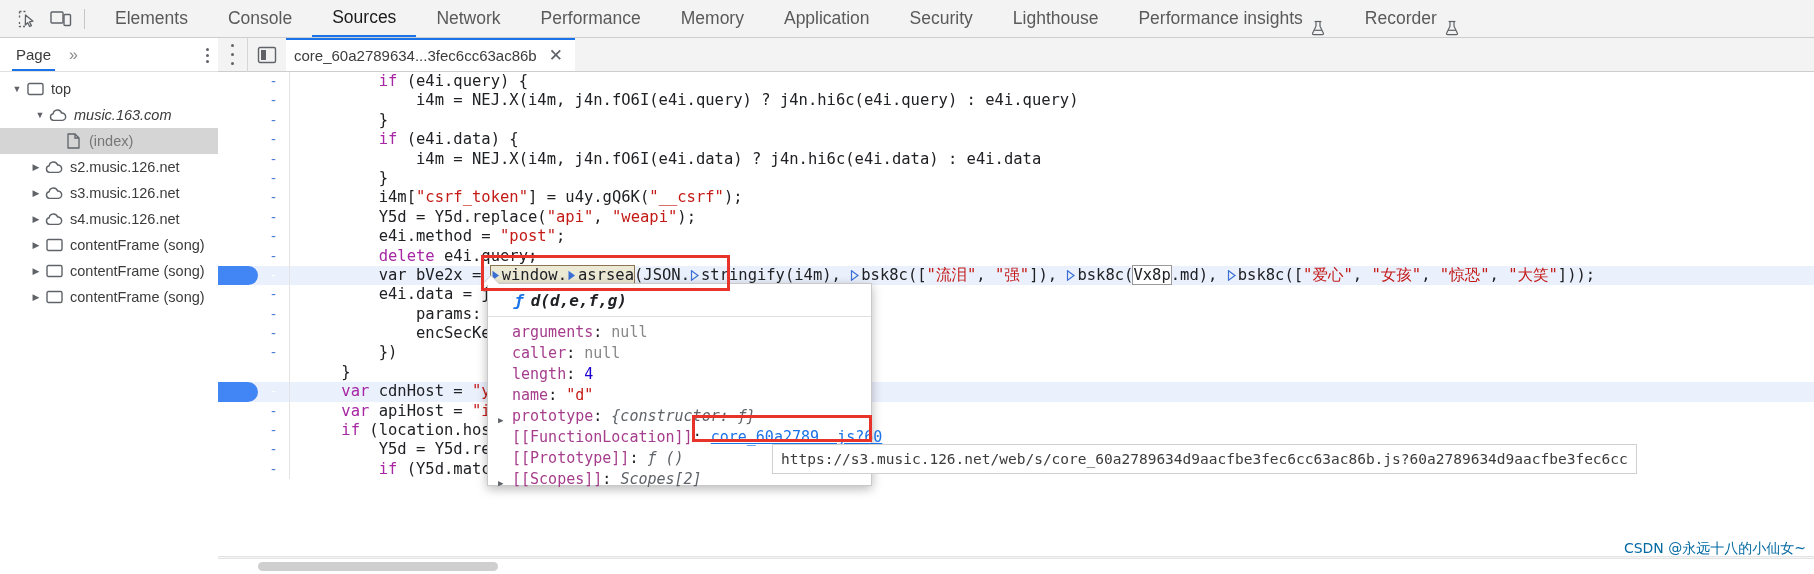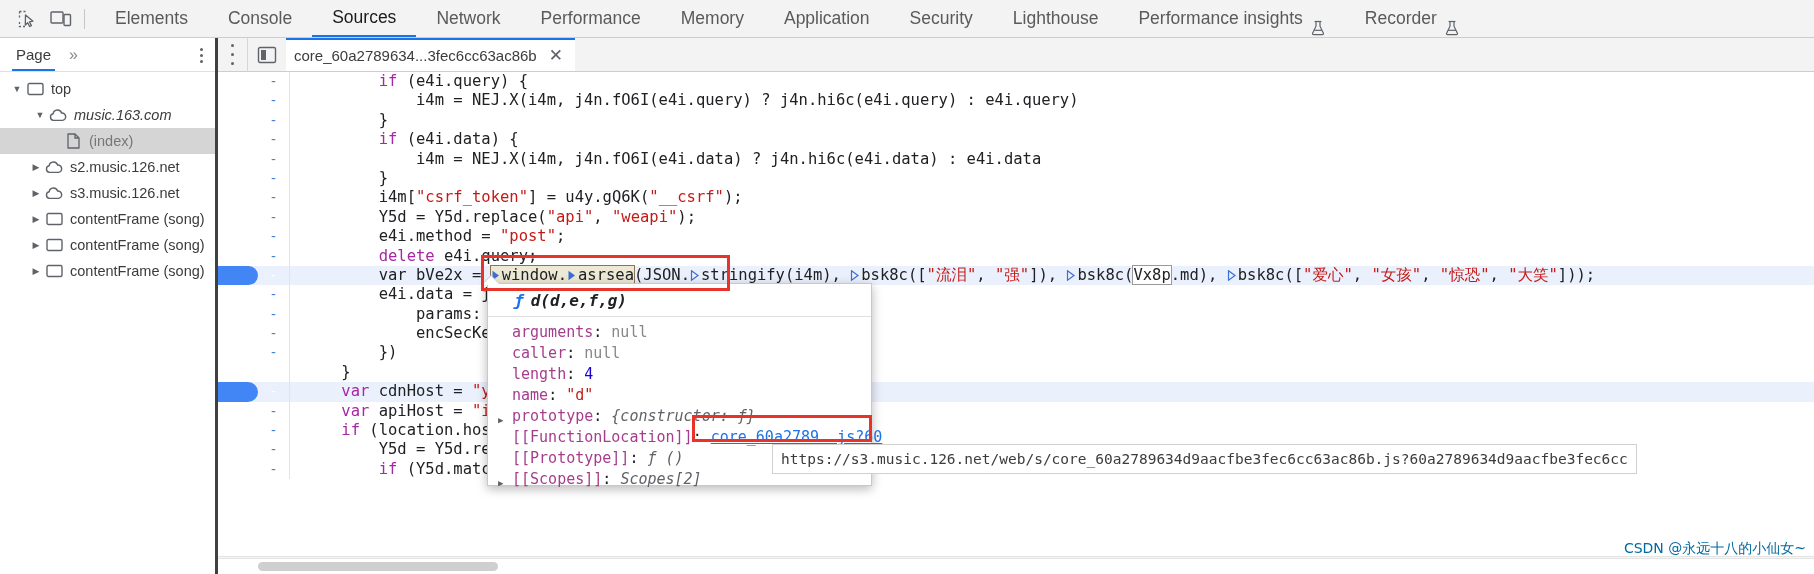--- a/index.html
+++ b/index.html
@@ -53,21 +53,21 @@
     display: inline-block;
     width: 14px; height: 16px;
     position: relative; top: 1px;
   }
 
   
   .navigator {
     position: absolute; left: 0; top: 38px;
     width: 222px; height: 536px;
     background: #ffffff;
-    border-right: 7px solid #404040;
+    border-right: 1px solid #404040;
   }
   .nav-header {
     height: 34px;
     display: flex; align-items: center;
     border-bottom: 1px solid #e0e0e0;
     position: relative;
     padding-left: 12px;
   }
   .nav-tab {
     font-size: 15px; color: #3c3c3c;
@@ -439,20 +439,29 @@
           <span class="tlabel">s2.music.126.net</span>
         </div>
         <div class="tree-row" style="padding-left: 29px;">
           <span class="tw closed"></span>
           <span class="ticon">
             <svg width="18" height="13" viewBox="0 0 18 13">
               <path d="M4.4 11.4 A3.4 3.4 0 0 1 4.2 4.7 A4.3 4.3 0 0 1 12.6 4.1 A3.6 3.6 0 0 1 13.4 11.4 Z" fill="none" stroke="#5f6368" stroke-width="1.4" stroke-linejoin="round"></path>
             </svg>
           </span>
           <span class="tlabel">s3.music.126.net</span>
+        </div>
+        <div class="tree-row" style="padding-left: 29px;">
+          <span class="tw closed"></span>
+          <span class="ticon">
+            <svg width="18" height="13" viewBox="0 0 18 13">
+              <path d="M4.4 11.4 A3.4 3.4 0 0 1 4.2 4.7 A4.3 4.3 0 0 1 12.6 4.1 A3.6 3.6 0 0 1 13.4 11.4 Z" fill="none" stroke="#5f6368" stroke-width="1.4" stroke-linejoin="round"></path>
+            </svg>
+          </span>
+          <span class="tlabel">s4.music.126.net</span>
         </div>
         <div class="tree-row" style="padding-left: 29px;">
           <span class="tw closed"></span>
           <span class="ticon">
             <svg width="17" height="14" viewBox="0 0 17 14">
               <rect x="1" y="1.5" width="15" height="11" rx="1.5" fill="none" stroke="#5f6368" stroke-width="1.4"></rect>
             </svg>
           </span>
           <span class="tlabel">contentFrame (song)</span>
         </div>

